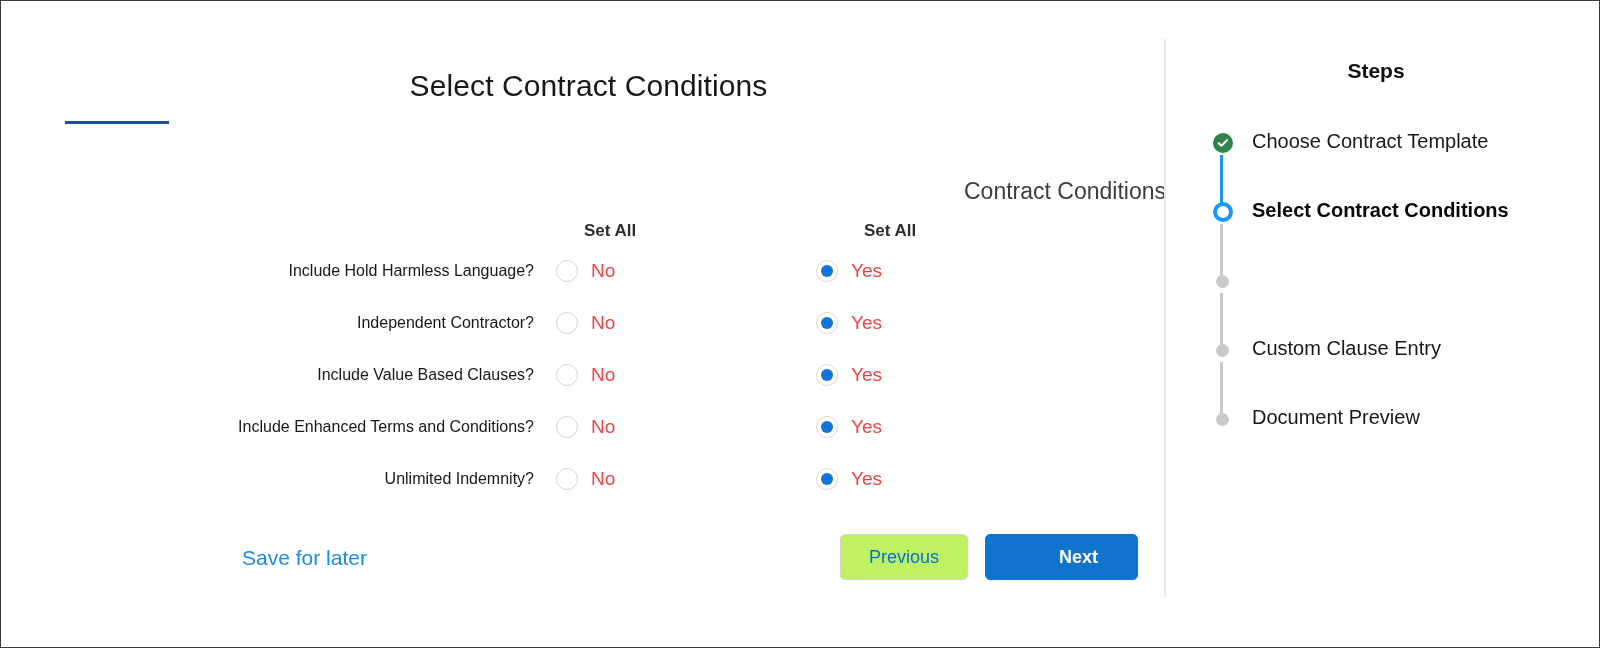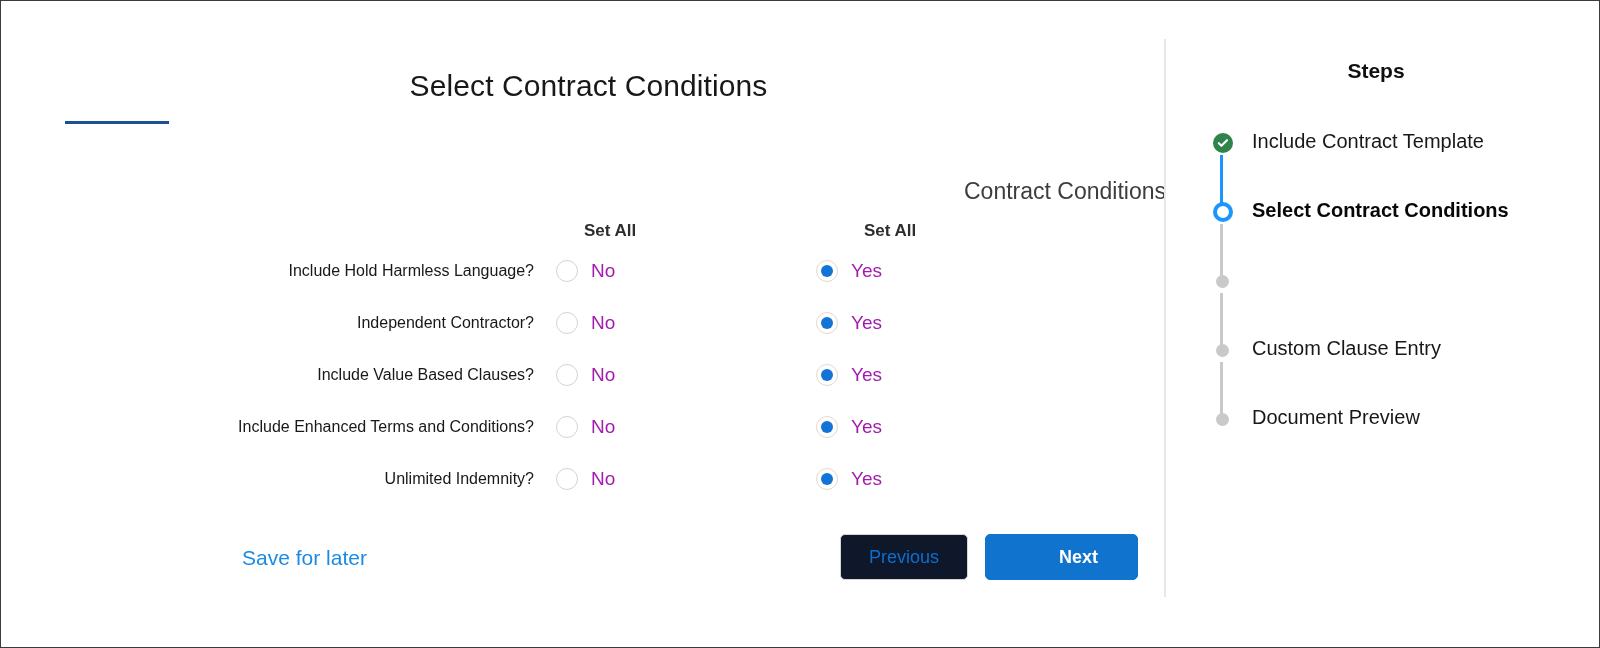--- a/index.html
+++ b/index.html
@@ -133,21 +133,21 @@
     content: "";
     width: 12px;
     height: 12px;
     border-radius: 50%;
     background: #1473d6;
   }
 
   .radio-label {
     margin-left: 13px;
     font-size: 19px;
-    color: #a21caf;
+    color: #ef4444;
   }
 
   
   .actions {
     position: absolute;
     left: 0;
     top: 533px;
     width: 1140px;
     height: 52px;
   }
@@ -171,21 +171,21 @@
     font-size: 18px;
     font-family: "Liberation Sans", sans-serif;
     cursor: pointer;
     display: flex;
     align-items: center;
     justify-content: center;
   }
   .btn-prev {
     left: 839px;
     width: 128px;
-    background: #0f172a;
+    background: #bef264;
     border: 1px solid #d6d6d6;
     color: #0b6fd0;
   }
   .btn-next {
     left: 984px;
     width: 153px;
     background: #1073cd;
     border: 1px solid #1073cd;
     color: #ffffff;
     font-weight: bold;
@@ -388,21 +388,21 @@
 
     <div class="steps-list">
 
       <div class="step">
         <div class="connector blue"></div>
         <div class="marker done">
           <svg width="12" height="12" viewBox="0 0 12 12" aria-hidden="true">
             <path d="M1.8 6.2 L4.4 8.8 L10 3.2" fill="none" stroke="#ffffff" stroke-width="2.1" stroke-linecap="round" stroke-linejoin="round"></path>
           </svg>
         </div>
-        <div class="step-label">Include Contract Template</div>
+        <div class="step-label">Choose Contract Template</div>
       </div>
 
       <div class="step">
         <div class="connector grey"></div>
         <div class="marker current"></div>
         <div class="step-label bold">Select Contract Conditions</div>
       </div>
 
       <div class="step">
         <div class="connector grey"></div>

